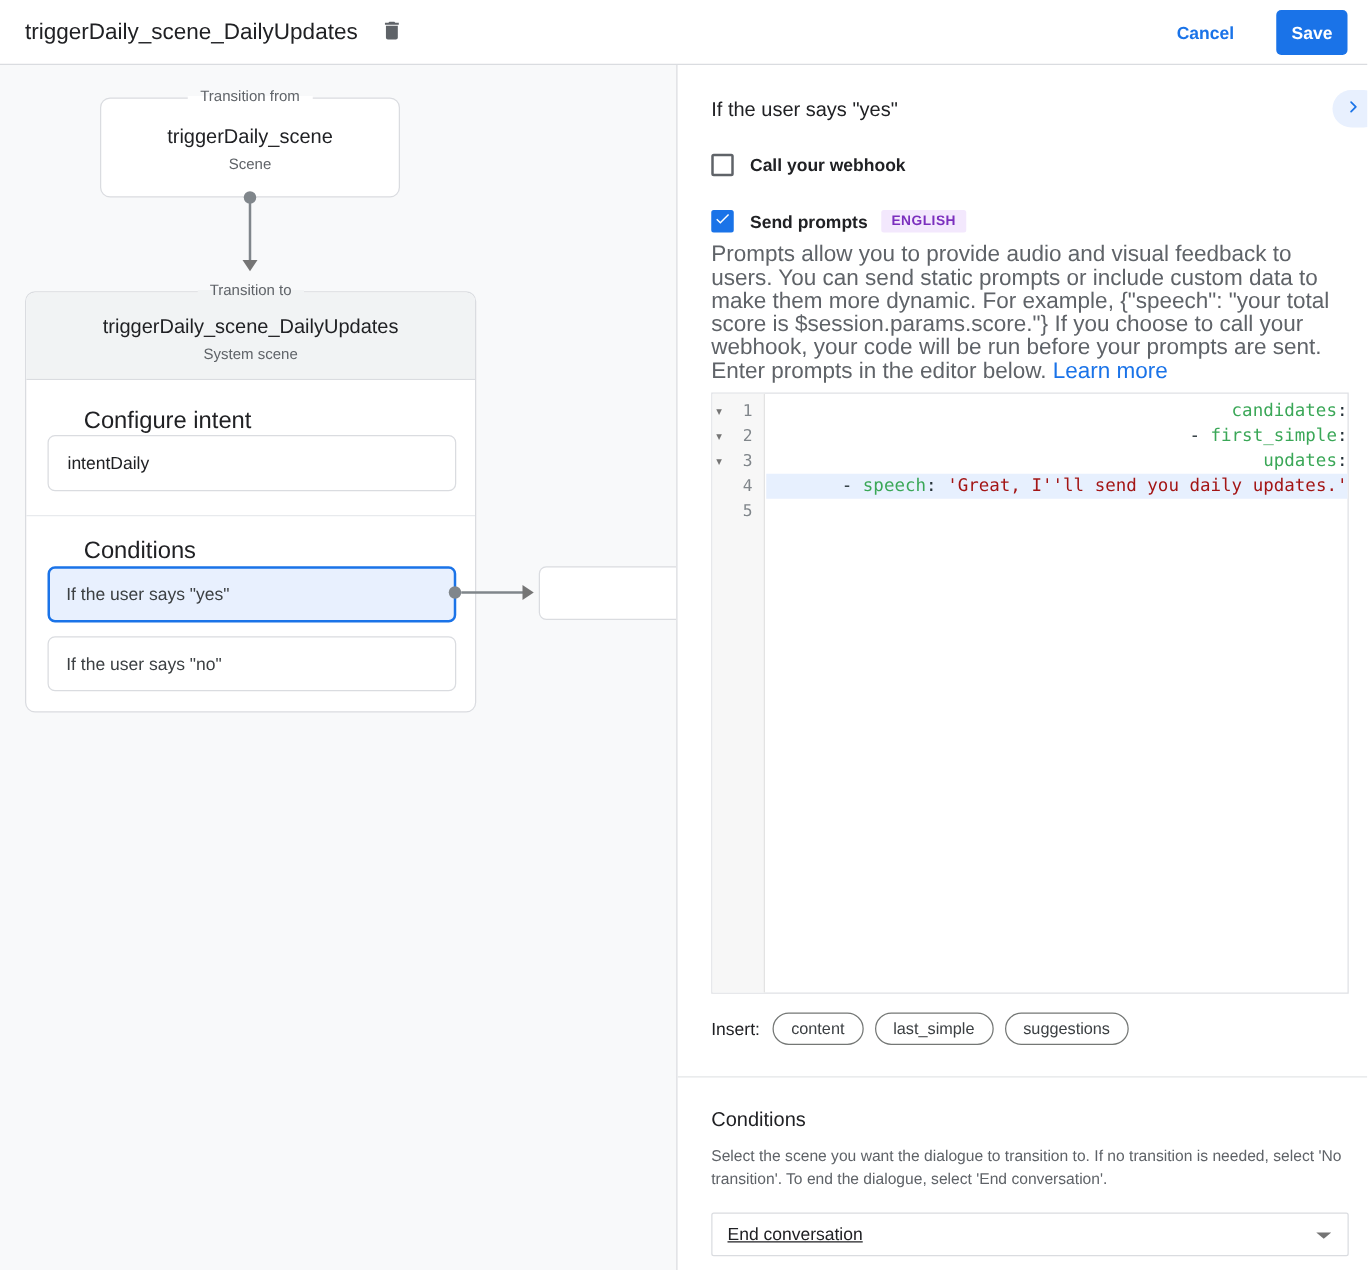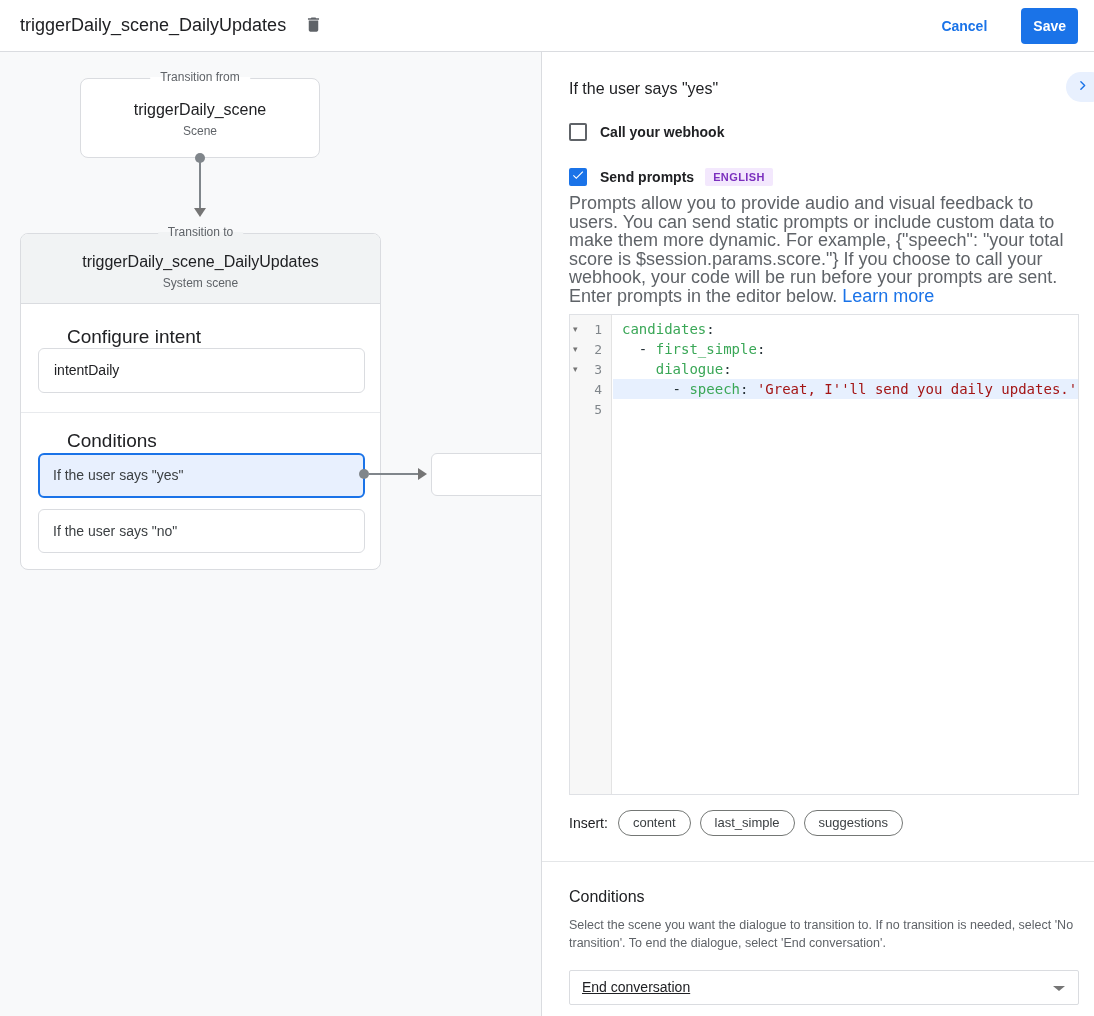--- a/index.html
+++ b/index.html
@@ -69,21 +69,21 @@
   .tab{width:104px;height:31px;display:flex;align-items:center;justify-content:center;font-size:13px;font-weight:700;letter-spacing:.3px;color:var(--text2);cursor:pointer;}
   .tab.active{background:var(--accent-light);color:var(--accent);}
 
   .editor{position:absolute;left:27px;top:262px;width:510px;height:481px;border:1px solid #dfe1e5;background:#fff;cursor:text;}
   .gutter-bg{position:absolute;left:0;top:0;width:42px;height:100%;background:var(--gutter-bg);border-right:1px solid #e3e3e3;}
   .ed-lines{position:absolute;left:0;top:4px;width:100%;}
   .ed-row{display:flex;height:20px;}
   .ed-gutter{width:42px;flex:none;display:flex;align-items:center;position:relative;}
   .ed-fold{position:absolute;left:3px;font-size:9px;color:#757575;cursor:pointer;}
   .ed-num{position:absolute;right:10px;font-size:13px;color:#80868b;font-family:"DejaVu Sans Mono",monospace;}
-  .ed-code{flex:1;font-family:"DejaVu Sans Mono",monospace;font-size:14px;line-height:20px;white-space:pre;overflow:hidden;padding-left:9px;margin-left:1px;}
+  .ed-code{flex:1;font-family:"DejaVu Sans Mono",monospace;font-size:14px;line-height:20px;white-space:pre;overflow:hidden;padding-left:9px;margin-left:1px;text-align:right;}
   .ed-code.hl{background:var(--line-hl);}
   .tok-key{color:var(--tok-key);}
   .tok-string{color:var(--tok-string);}
   .tok-plain{color:var(--tok-plain);}
 
   .insert-row{position:absolute;left:27px;top:758px;display:flex;align-items:center;gap:9px;}
   .insert-label{font-size:14px;color:var(--text1);margin-right:1px;}
   .chip{height:26px;border:1px solid #747775;border-radius:13px;background:#fff;padding:0 14px;font-size:13px;color:#3c4043;line-height:24px;cursor:pointer;font-family:inherit;}
 
   .panel-divider{position:absolute;left:0;top:809px;width:100%;height:1px;background:#e4e6e8;}
@@ -192,21 +192,21 @@
               <span class="ed-fold">▾</span>
               <span class="ed-num">2</span>
             </div>
             <div class="ed-code"><span class="tok-plain">  - </span><span class="tok-key">first_simple</span><span class="tok-plain">:</span></div>
           </div>
           <div class="ed-row">
             <div class="ed-gutter">
               <span class="ed-fold">▾</span>
               <span class="ed-num">3</span>
             </div>
-            <div class="ed-code"><span class="tok-plain">    </span><span class="tok-key">dialogue</span><span class="tok-plain">:</span></div>
+            <div class="ed-code"><span class="tok-plain">    </span><span class="tok-key">updates</span><span class="tok-plain">:</span></div>
           </div>
           <div class="ed-row">
             <div class="ed-gutter">
               <span class="ed-num">4</span>
             </div>
             <div class="ed-code hl"><span class="tok-plain">      - </span><span class="tok-key">speech</span><span class="tok-plain">: </span><span class="tok-string">'Great, I''ll send you daily updates.'</span></div>
           </div>
           <div class="ed-row">
             <div class="ed-gutter">
               <span class="ed-num">5</span>

